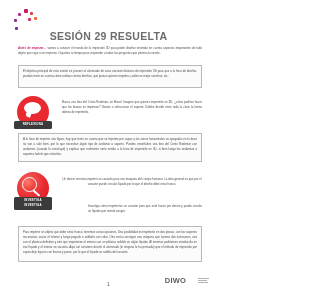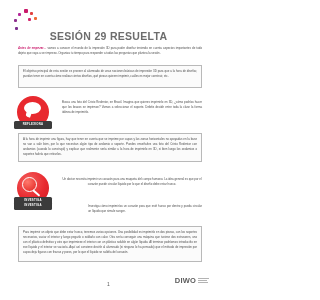--- a/index.html
+++ b/index.html
@@ -111,21 +111,21 @@
     border-radius:1px;
   }
 
   
   .footer-page{
     position:absolute;left:0;top:281px;width:217px;
     text-align:center;font-size:5px;color:#5a5a5a;
   }
   .footer-brand{
     position:absolute;right:8px;top:276px;
-    display:flex;align-items:center;gap:2px;
+    display:flex;align-items:center;gap:12px;
   }
   .footer-brand .word{
     font-size:7.5px;font-weight:bold;color:#5d5d5d;letter-spacing:.2px;
   }
   .footer-brand .lines{display:flex;flex-direction:column;gap:1px;}
   .footer-brand .lines span{
     display:block;height:1.2px;background:#b3b3b3;
   }
 </style>
 </head>

